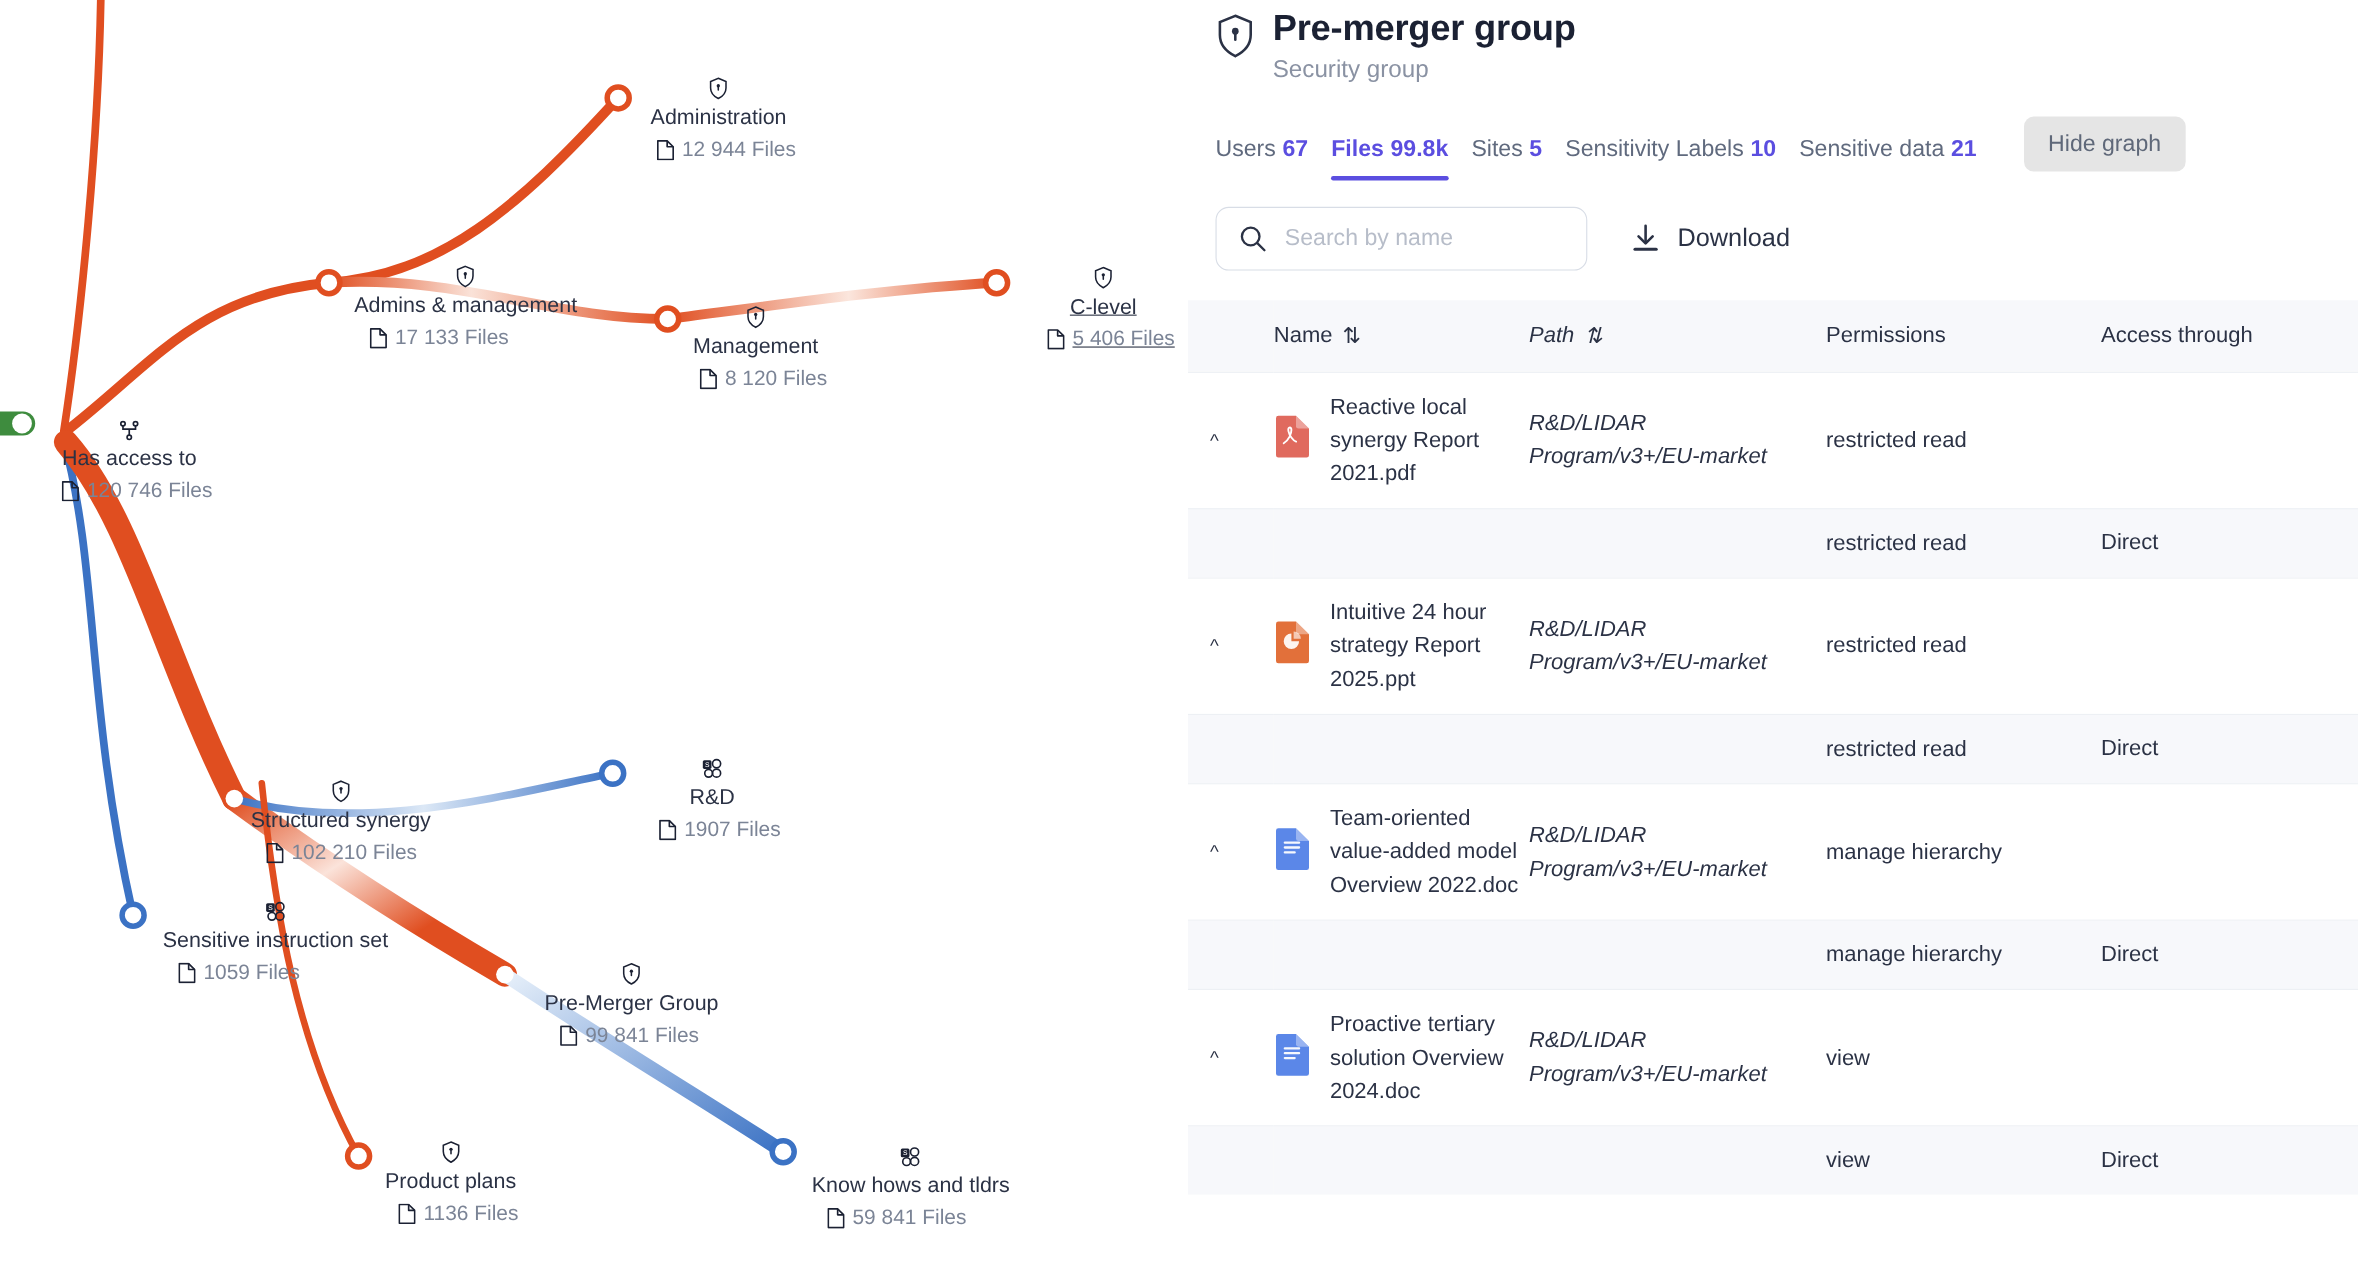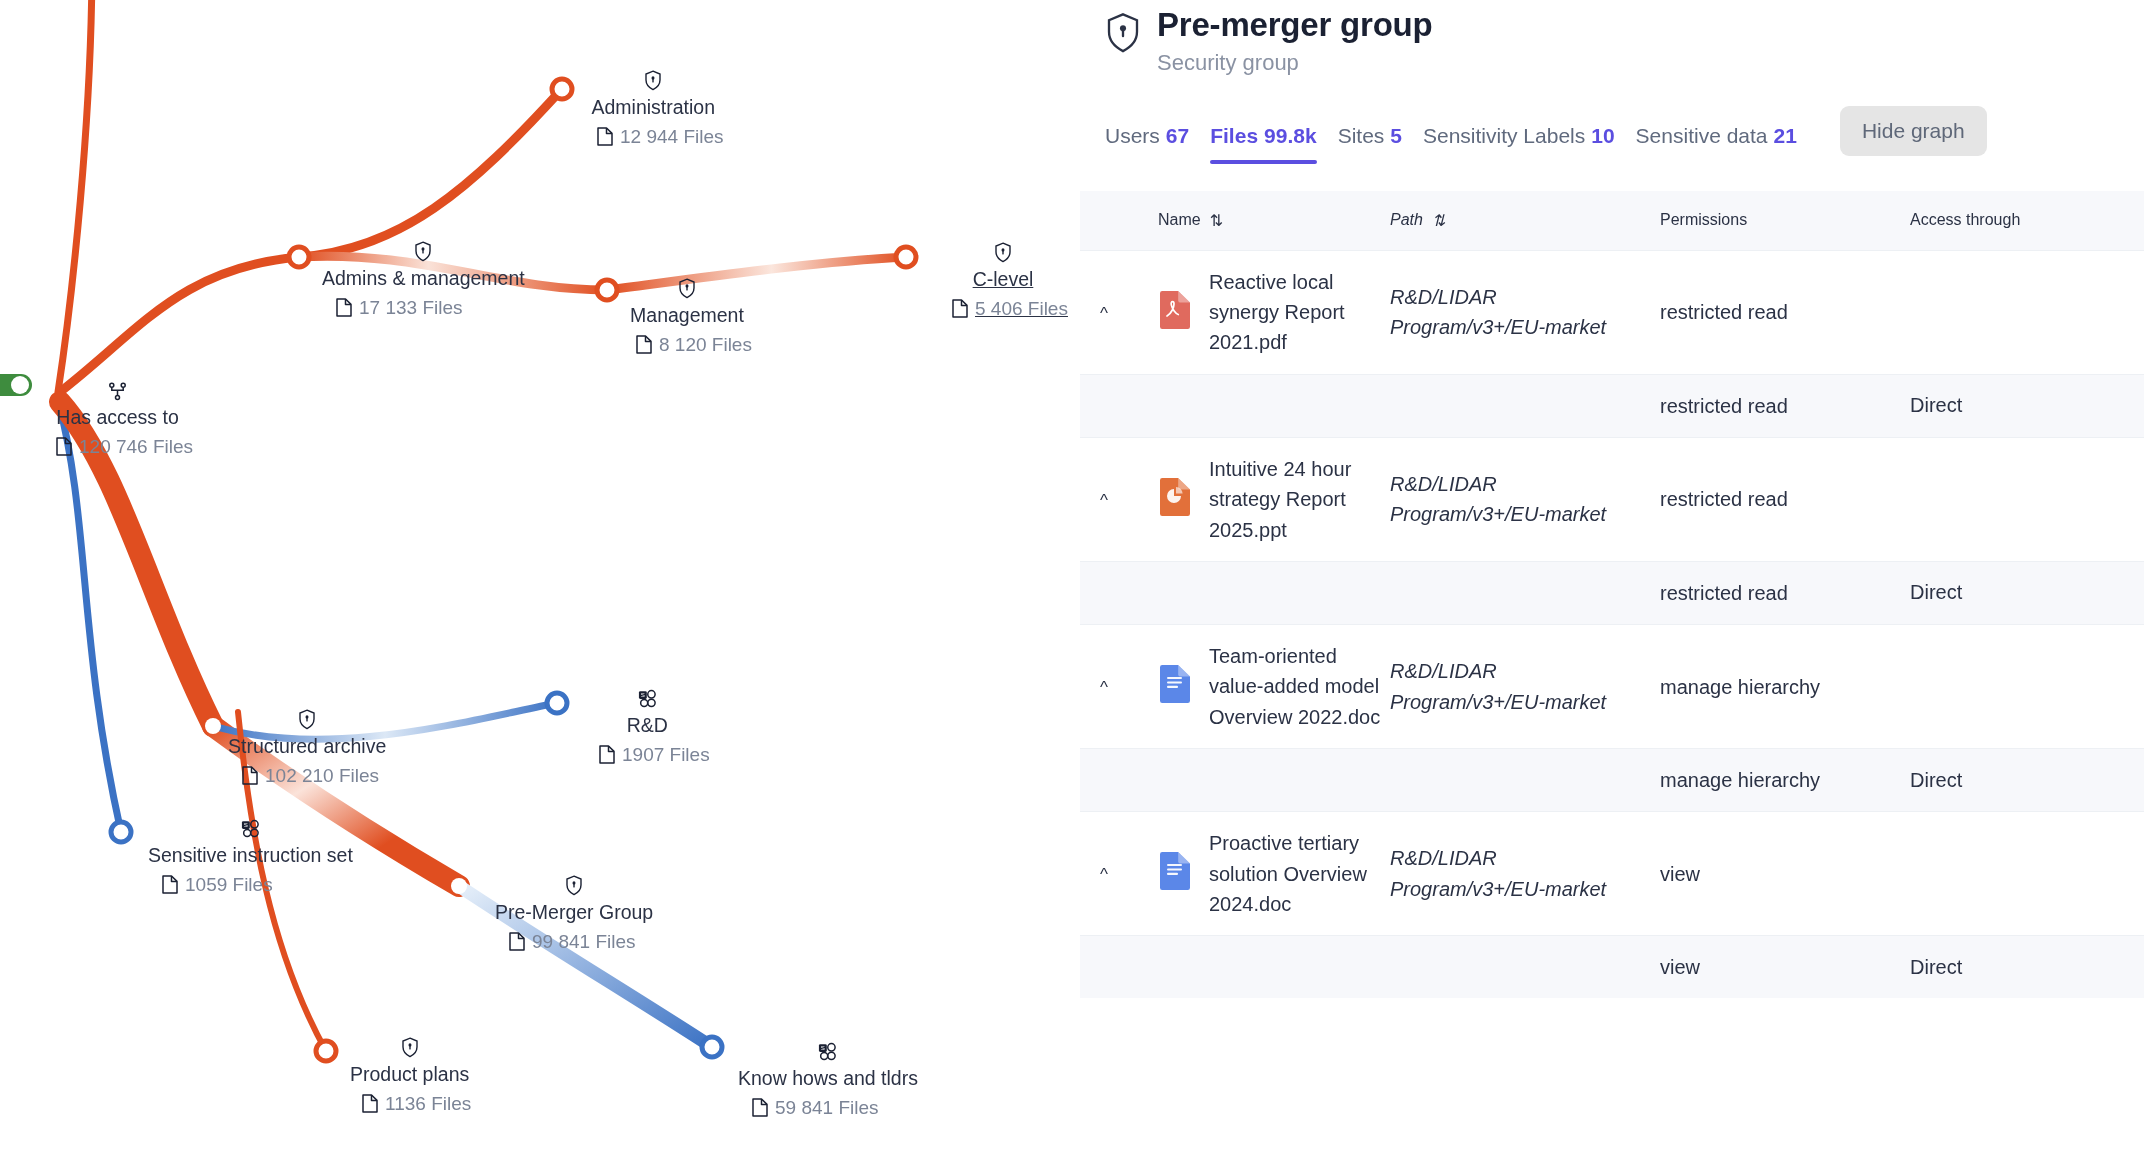--- a/index.html
+++ b/index.html
@@ -35,21 +35,21 @@
   .tab.active .cnt{color:#5b4ee0;}
   .tab.active:after{content:"";position:absolute;left:0;right:21px;bottom:0;height:4px;background:#5b4ee0;border-radius:2px;}
   .hide-graph{margin-left:22px;background:#e5e5e5;border-radius:9px;color:#5f6879;font-size:21px;padding:13px 22px;margin-bottom:8px;white-space:nowrap;cursor:pointer;}
 
   .toolbar{display:flex;align-items:center;gap:38px;padding:0 0 0 25px;margin-top:24px;}
   .search-box{display:flex;align-items:center;gap:16px;width:338px;height:58px;border:1.6px solid #d8dde6;border-radius:12px;padding:0 20px;box-sizing:border-box;}
   .search-ph{font-size:21px;color:#b7bdc9;}
   .dl{display:flex;align-items:center;gap:14px;font-size:23px;color:#2b3245;cursor:pointer;}
 
   table{border-collapse:collapse;width:100%;table-layout:fixed;margin-top:27px;}
-  th{background:#f7f8fb;text-align:left;font-weight:normal;font-size:16px;color:#2b3245;padding:20px 0 20px 0;vertical-align:middle;}
+  th{background:#f7f8fb;text-align:left;font-weight:normal;font-size:20px;color:#2b3245;padding:20px 0 20px 0;vertical-align:middle;}
   th .thin{display:inline-flex;align-items:center;gap:9px;}
   td{font-size:20px;color:#2b3245;vertical-align:middle;padding:16px 0;}
   tr.main-row td{background:#ffffff;border-top:1px solid #edf0f4;}
   tr.sub-row td{background:#f7f8fb;border-top:1px solid #edf0f4;}
   .c-chev{width:58px;padding-left:20px;}
   .c-name{width:232px;}
   .c-path{width:252px;padding-right:18px;font-style:italic;}
   .c-perm{width:250px;}
   .c-acc{width:auto;}
   .namecell{display:flex;align-items:center;gap:17px;}
@@ -233,21 +233,21 @@
         </div>
         <div class="node-label" style="left: 228px; top: 709px;">
           <div class="node-title">
             <span class="ic">
               <svg width="18" height="21" viewBox="0 0 30 36">
                 <path d="M15 2 L27 7 v10c0 8-6 13.5-12 16.5C9 30.5 3 25 3 17V7z" fill="none" stroke="#1b2133" stroke-width="2.4"></path>
                 <circle cx="15" cy="13.5" r="2.6" fill="#1b2133"></circle>
                 <path d="M15 16v4.4" stroke="#1b2133" stroke-width="2.4" stroke-linecap="round"></path>
               </svg>
             </span>
-            <span>Structured archive</span>
+            <span>Structured synergy</span>
           </div>
           <div class="node-sub">
             <span class="ic">
               <svg width="16" height="19" viewBox="0 0 16 19">
                 <path d="M1 1h8.5L15 6.4V18H1z" fill="none" stroke="#1b2133" stroke-width="1.5" stroke-linejoin="round"></path>
                 <path d="M9.5 1v5.4H15" fill="none" stroke="#1b2133" stroke-width="1.5" stroke-linejoin="round"></path>
               </svg>
             </span>
             <span>102 210 Files</span>
           </div>
@@ -384,20 +384,41 @@
 
     <div class="tabs" id="tabs">
         <div class="tab"><span>Users</span><span class="cnt">67</span></div>
         <div class="tab active"><span>Files</span><span class="cnt">99.8k</span></div>
         <div class="tab"><span>Sites</span><span class="cnt">5</span></div>
         <div class="tab"><span>Sensitivity Labels</span><span class="cnt">10</span></div>
         <div class="tab"><span>Sensitive data</span><span class="cnt">21</span></div>
         <div class="hide-graph">Hide graph</div>
       </div>
 
+    <div class="toolbar">
+      <div class="search-box">
+        <span class="ic">
+          <svg width="26" height="26" viewBox="0 0 26 26">
+              <circle cx="11" cy="11" r="8" fill="none" stroke="#2b3245" stroke-width="2.1"></circle>
+              <path d="M17 17l6.5 6.5" stroke="#2b3245" stroke-width="2.1" stroke-linecap="round"></path>
+            </svg>
+        </span>
+        <span class="search-ph">Search by name</span>
+      </div>
+      <div class="dl">
+        <span class="ic">
+          <svg width="30" height="30" viewBox="0 0 28 28">
+              <path d="M14 3v14" stroke="#2b3245" stroke-width="2.2" stroke-linecap="round"></path>
+              <path d="M8 12l6 6 6-6" fill="none" stroke="#2b3245" stroke-width="2.2" stroke-linecap="round" stroke-linejoin="round"></path>
+              <path d="M5 23h18" stroke="#2b3245" stroke-width="2.6" stroke-linecap="round"></path>
+            </svg>
+        </span>
+        <span>Download</span>
+      </div>
+    </div>
 
     <table>
       <thead>
         <tr>
           <th class="c-chev"></th>
           <th class="c-name">
             <span class="thin">
                 <span>Name</span>
                 <span>⇅</span>
               </span>

